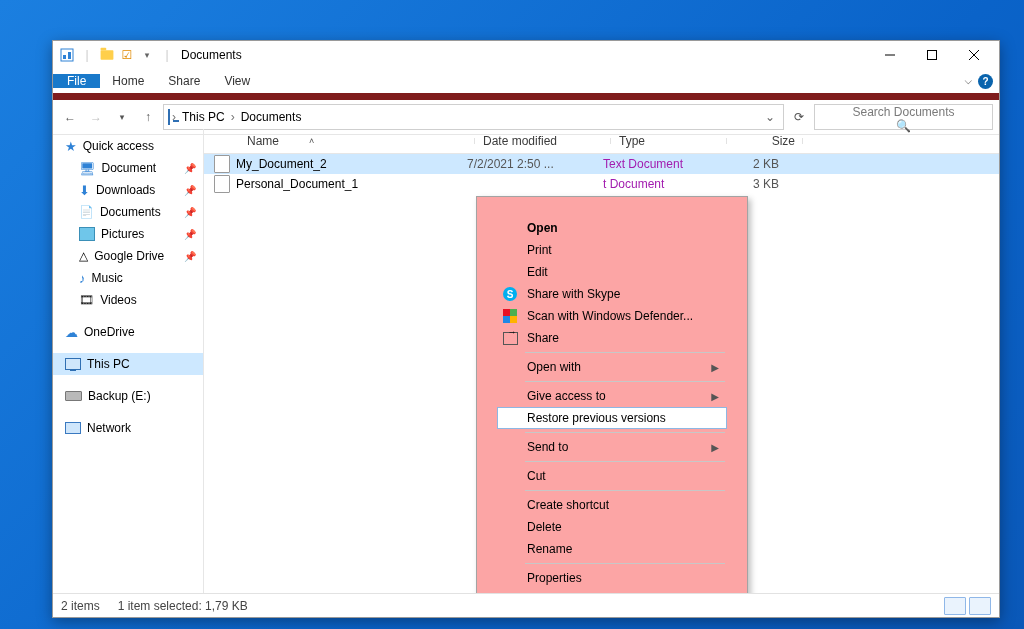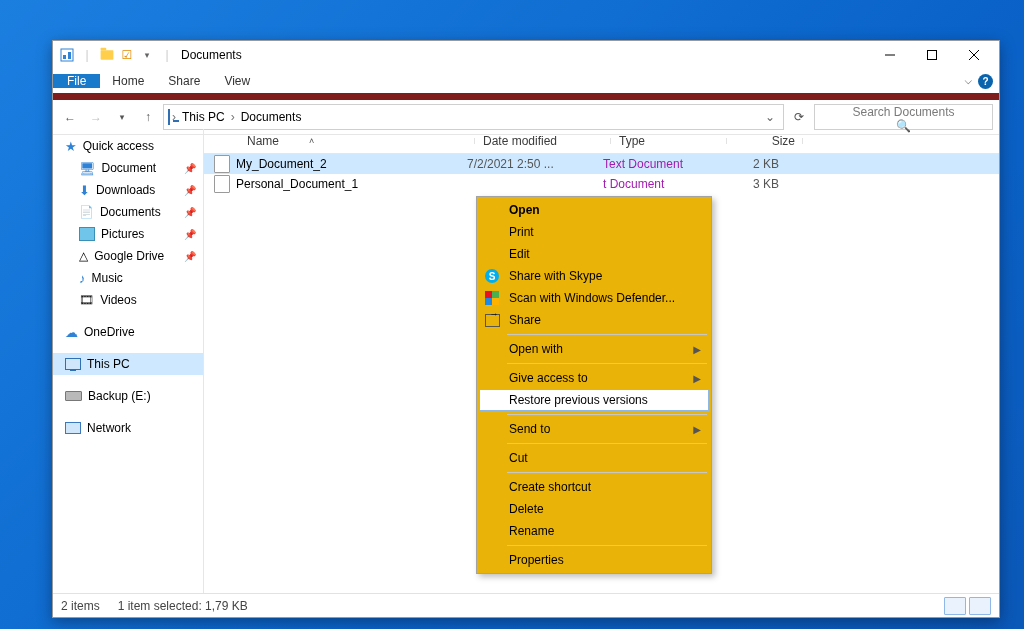--- a/index.html
+++ b/index.html
@@ -47,21 +47,21 @@
   .sorticon{font-size:9px;color:#555;}
   .row{display:flex;align-items:center;height:20px;padding-left:2px;}
   .row.sel{background:#cde8ff;}
   .row .c{padding:0 8px;white-space:nowrap;overflow:hidden;text-overflow:ellipsis;}
   .row .c.name{flex:0 0 220px;display:flex;align-items:center;gap:6px;}
   .row .c.date{flex:0 0 120px;color:#555;margin-left:17px;}
   .row .c.type{flex:0 0 100px;color:#a21caf;}
   .row .c.size{flex:0 0 60px;text-align:right;color:#555;}
   .fic{width:14px;height:16px;background:#fff;border:1px solid #9a9a9a;border-radius:1px;position:relative;flex:0 0 14px;}
   
-  .ctx{position:absolute;left:272px;top:67px;width:230px;background:#eab308;border:1px solid #a3a3a3;box-shadow:3px 3px 6px rgba(0,0,0,.25);padding:2px;}
+  .ctx{position:absolute;left:272px;top:67px;width:230px;background:#fca5a5;border:1px solid #a3a3a3;box-shadow:3px 3px 6px rgba(0,0,0,.25);padding:20px;}
   .ctxitem{display:flex;align-items:center;height:22px;padding:0 8px 0 4px;gap:8px;position:relative;}
   .ctxitem:hover,.ctxitem.hover{background:#fff;border:1px solid #8db7e4;height:20px;padding:0 7px 0 3px;}
   .ctxicon{width:18px;display:flex;align-items:center;justify-content:center;}
   .ctxlbl{flex:1;white-space:nowrap;}
   .ctxarrow{font-size:10px;color:#555;}
   .ctxdiv{height:1px;background:#c7c7c7;margin:3px 2px 3px 28px;}
   .bold{font-weight:600;}
   
   .status{position:absolute;left:0;right:0;bottom:0;height:23px;border-top:1px solid #e2e2e2;display:flex;align-items:center;padding:0 8px;font-size:12px;color:#444;gap:18px;}
   .viewbtns{margin-left:auto;display:flex;gap:3px;}

